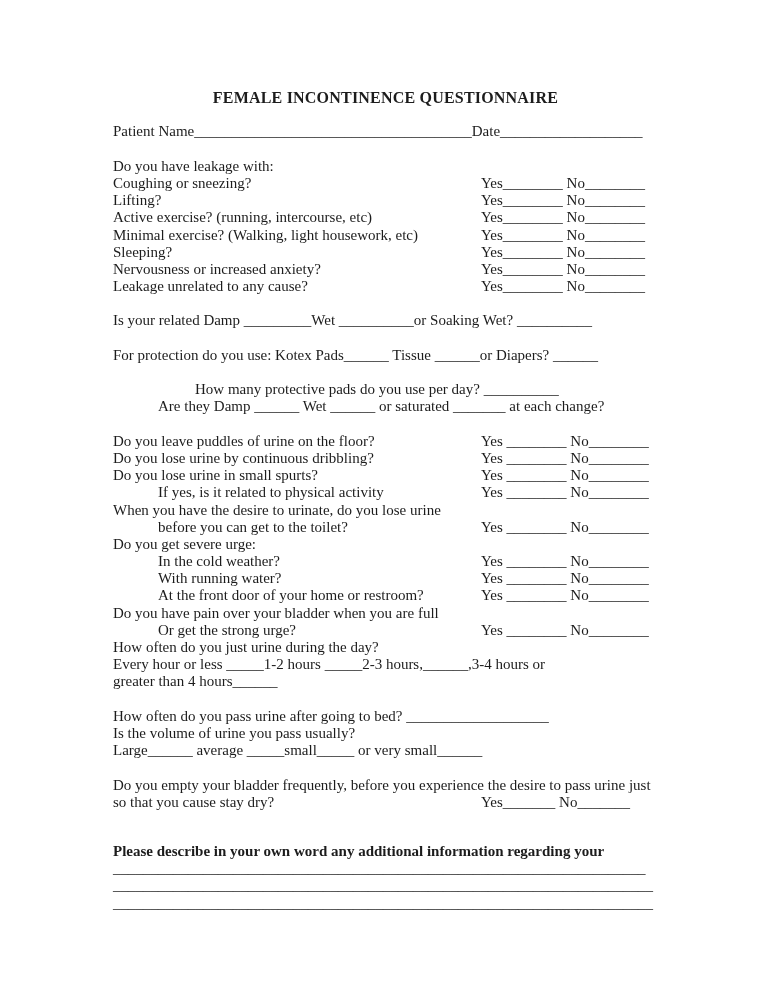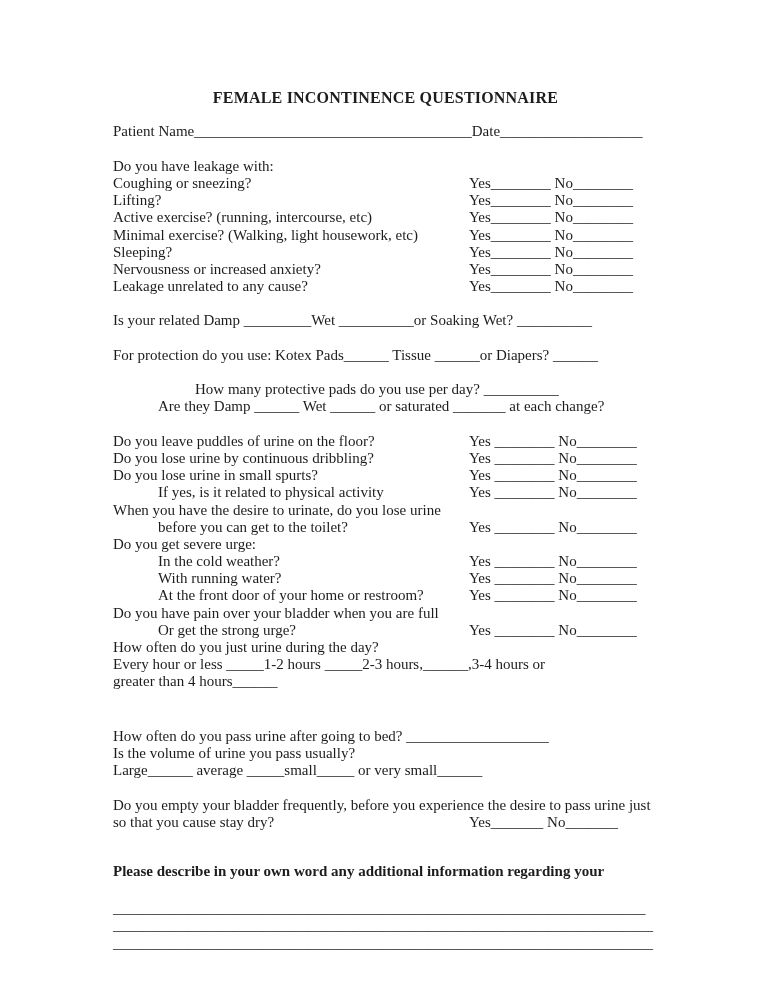--- a/index.html
+++ b/index.html
@@ -19,23 +19,23 @@
   .line { position: relative; height: 17.2px; white-space: nowrap; }
   .sp   { height: 17.2px; }
   .center { text-align: center; }
   .title-text {
     font-weight: bold;
     font-size: 16px;
     letter-spacing: 0.2px;
   }
   .indent1 { padding-left: 45px; }
   .indent2 { padding-left: 82px; }
-  .yn { position: absolute; left: 356px; top: 0; white-space: nowrap; }
+  .yn { position: absolute; left: 368px; top: 0; white-space: nowrap; }
   .bold { font-weight: bold; }
-  .mt4 { margin-top: 20px; }
+  .mt4 { margin-top: 0; }
   .mt5 { margin-top: 15px; }
 </style>
 </head>
 <body>
 
 <div class="page">
 
   <div class="line center">
     <span class="title-text">FEMALE INCONTINENCE QUESTIONNAIRE</span>
   </div>

